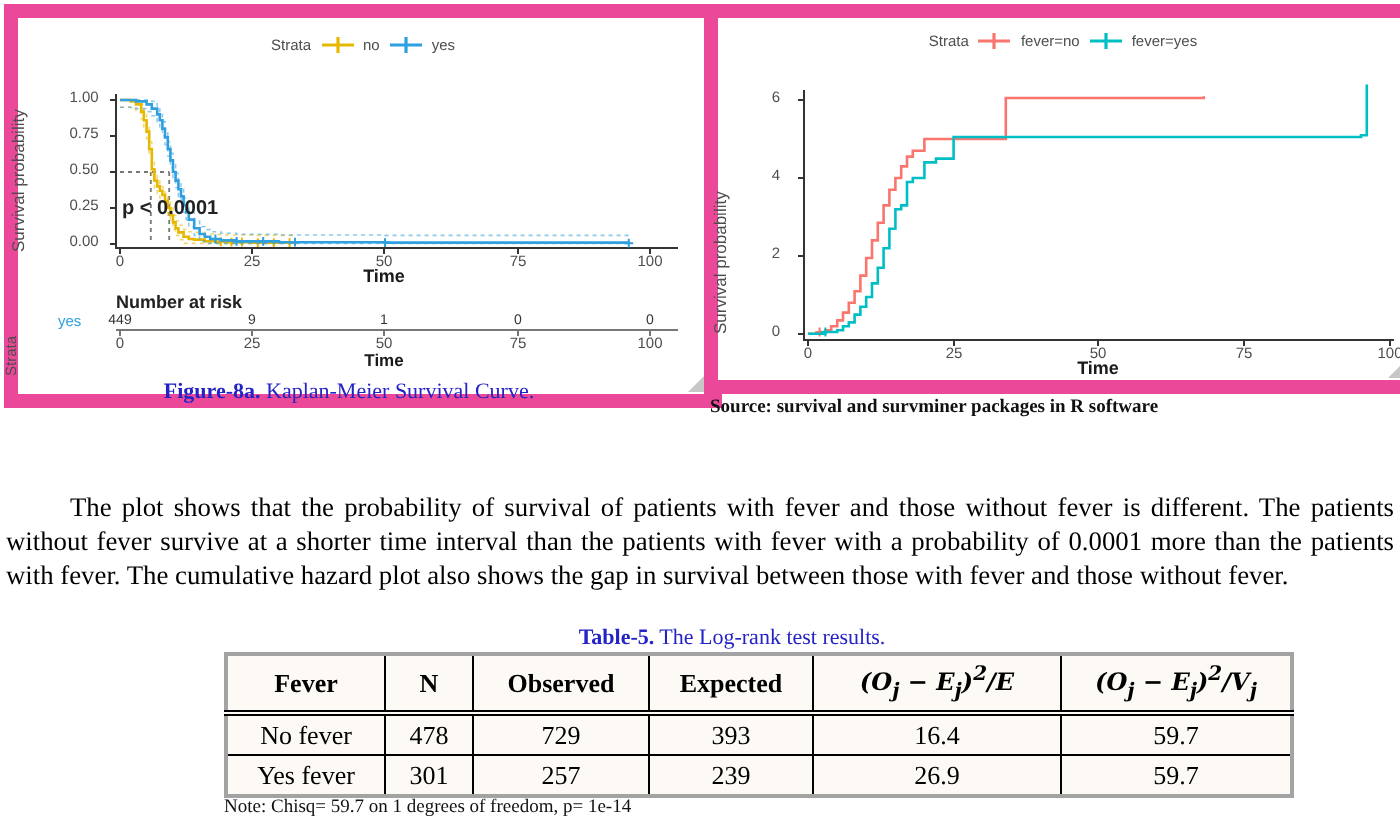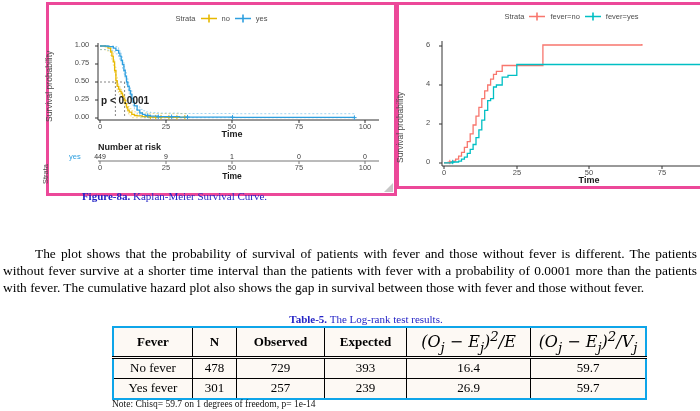--- a/index.html
+++ b/index.html
@@ -1,20 +1,20 @@
 <!DOCTYPE html>
 <html><head>
 <meta charset="utf-8">
 <style>
   html,body{margin:0;padding:0;background:#fff;}
   #page{position:relative;width:700px;height:411px;background:#fff;overflow:hidden;
         font-family:"Liberation Serif","DejaVu Serif",serif;color:#000;}
 
   
-  .fig-frame{position:absolute;background:#fff;border:3px solid #ec4899;margin-left:44px;}
+  .fig-frame{position:absolute;background:#fff;border:7px solid #ec4899;}
   #km-frame{left:2px;top:2px;width:345px;height:188px;}
   #hz-frame{left:352px;top:2px;width:345px;height:181px;}
   .resize-handle{position:absolute;right:1px;bottom:1px;width:0;height:0;
      border-left:9px solid transparent;border-bottom:9px solid #b9b9b9;opacity:.8;}
 
   .plot-svg{position:absolute;left:0;top:0;}
   .axis{stroke:#333;stroke-width:1;fill:none;}
   .risk-axis{stroke:#777;stroke-width:1;fill:none;}
 
   .plot-txt{position:absolute;font-family:"Liberation Sans","DejaVu Sans",sans-serif;
@@ -44,26 +44,26 @@
   #body-par{position:absolute;left:3px;top:233px;width:694px;text-align:justify;
             font-size:13.4px;line-height:1.24;text-indent:32px;}
 
   
   #tbl-caption{position:absolute;left:16px;top:313px;width:700px;text-align:center;
                font-size:11px;color:#2323c6;}
   #results-table{position:absolute;left:112px;top:326px;border-collapse:collapse;
                  background:#fdf9f4;font-size:13px;}
   #results-table th,#results-table td{border:1px solid #000;text-align:center;
                  padding:1px 4px;white-space:nowrap;}
-  #results-table{border:2px solid #0ea5e9;}
+  #results-table{border:2px solid #a3a3a3;}
   #results-table th{font-weight:bold;height:25px;}
   #results-table thead th{border-bottom:3px double #000;}
   #results-table td{height:17px;}
   #results-table th.math{font-family:"DejaVu Serif",serif;font-style:italic;
-                 font-size:16px;font-weight:400;text-align:center;}
+                 font-size:12px;font-weight:700;text-align:center;}
   .col-fever{width:70px;} .col-n{width:35px;} .col-obs{width:79px;}
   .col-exp{width:73px;} .col-f1{width:115px;} .col-f2{width:106px;}
   #tbl-note{position:absolute;left:112px;top:399px;font-size:9.5px;color:#111;}
 </style>
 </head>
 <body>
 
 <div id="page">
 
   <div class="fig-frame" id="km-frame">
@@ -190,20 +190,21 @@
     <span class="plot-txt tick-x" style="left:105px;top:164px;">25</span>
     <span class="plot-txt tick-x" style="left:177px;top:164px;">50</span>
     <span class="plot-txt tick-x" style="left:250px;top:164px;">75</span>
     <span class="plot-txt tick-x" style="left:323px;top:164px;">100</span>
 
     <span class="plot-txt xlabel" style="left:140px;top:171px;">Time</span>
 
     <div class="resize-handle"></div>
   </div>
 
+  <span class="source-line" style="left:355px;top:199px;">Source: survival and survminer packages in R software</span>
 
   <p id="body-par">The plot shows that the probability of survival of patients with fever and those without fever is different. The patients without fever survive at a shorter time interval than the patients with fever with a probability of 0.0001 more than the patients with fever. The cumulative hazard plot also shows the gap in survival between those with fever and those without fever.</p>
 
   <div id="tbl-caption">
     <b>Table-5.</b><span> The Log-rank test results.</span>
   </div>
 
   <table id="results-table">
     <thead>
       <tr>

